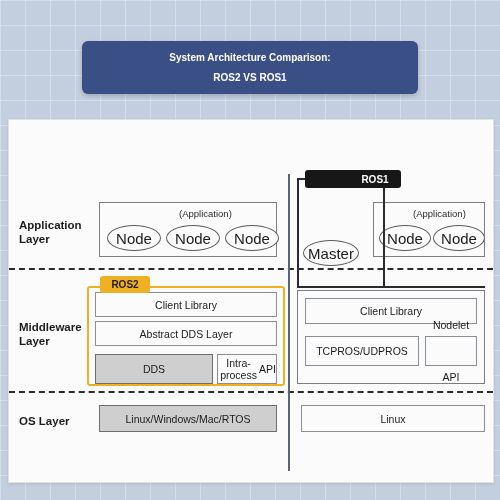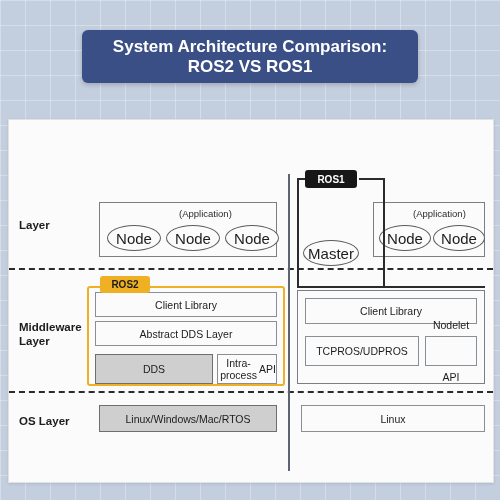--- a/index.html
+++ b/index.html
@@ -13,30 +13,30 @@
       linear-gradient(to right, rgba(255,255,255,0.30) 1px, transparent 1px),
       linear-gradient(to bottom, rgba(255,255,255,0.30) 1px, transparent 1px);
     background-size: 25px 25px;
     overflow: hidden;
     position: relative;
   }
 
   
   #title-banner {
     position: absolute;
-    left: 82px; top: 30px;
+    left: 82px; top: 41px;
     width: 336px; height: 53px;
     background: #3a4f85;
     border-radius: 6px;
     box-shadow: 0 2px 4px rgba(0,0,0,0.18);
     display: flex; flex-direction: column;
     align-items: center; justify-content: center;
     color: #ffffff;
     font-weight: bold;
-    font-size: 17px;
+    font-size: 10px;
     line-height: 20px;
     text-align: center;
   }
 
   
   #diagram-card {
     position: absolute;
     left: 8px; top: 119px;
     width: 484px; height: 362px;
     background: #fbfbfb;
@@ -155,37 +155,39 @@
   #ros1-badge {
     position: absolute;
     left: 296px; top: 50px;
     width: 52px; height: 18px;
     background: #171717;
     border-radius: 3px;
     display: flex; align-items: center; justify-content: center;
     font-size: 10px; font-weight: bold;
     color: #ffffff;
     z-index: 5;
+    padding-left: 44px;
   }
 </style>
 </head>
 <body>
 
 <div id="title-banner">
   <div>System Architecture Comparison:</div>
   <div>ROS2 VS ROS1</div>
 </div>
 
 <div id="diagram-card">
 
   <div class="dash-sep" id="sep-1"></div>
   <div class="dash-sep" id="sep-2"></div>
   <div id="vert-divider"></div>
 
   <div class="layer-label" id="label-app">
+    <div>Application</div>
     <div>Layer</div>
   </div>
   <div class="layer-label" id="label-mid">
     <div>Middleware</div>
     <div>Layer</div>
   </div>
   <div class="layer-label" id="label-os">OS Layer</div>
 
   <div class="grp-box" style="left:90px; top:82px; width:178px; height:55px;">
   </div>

